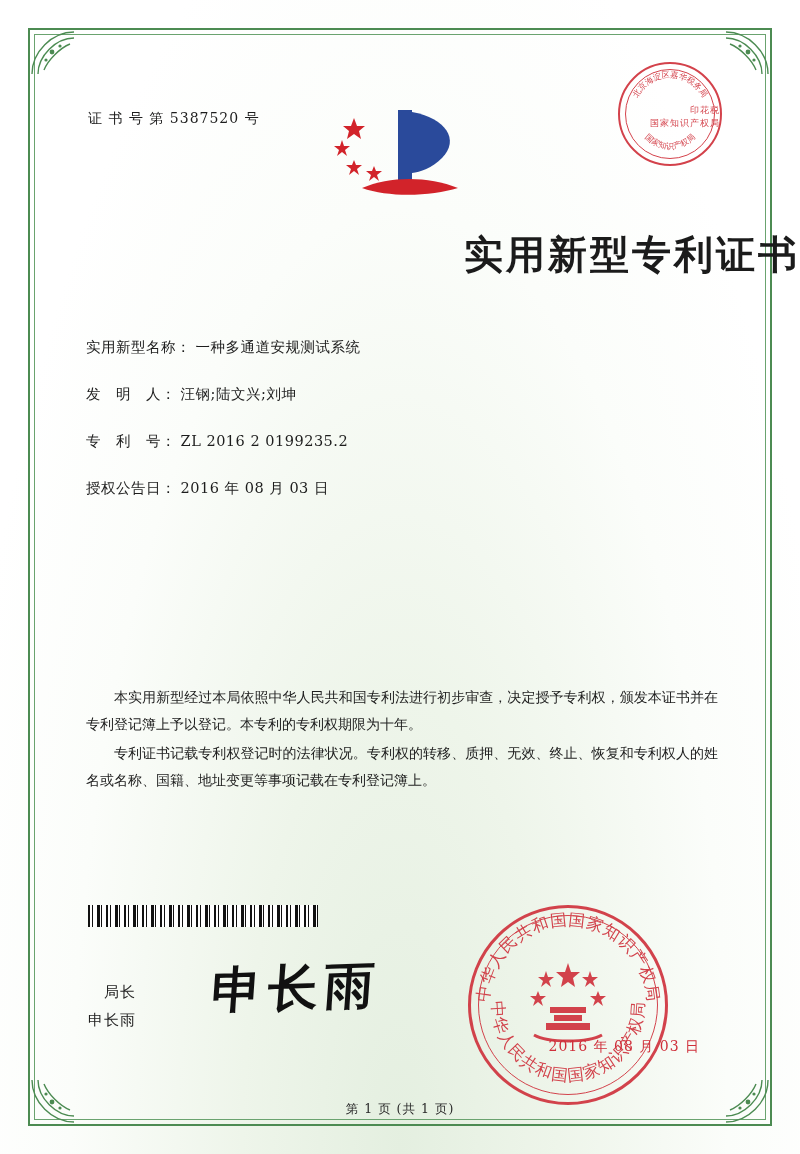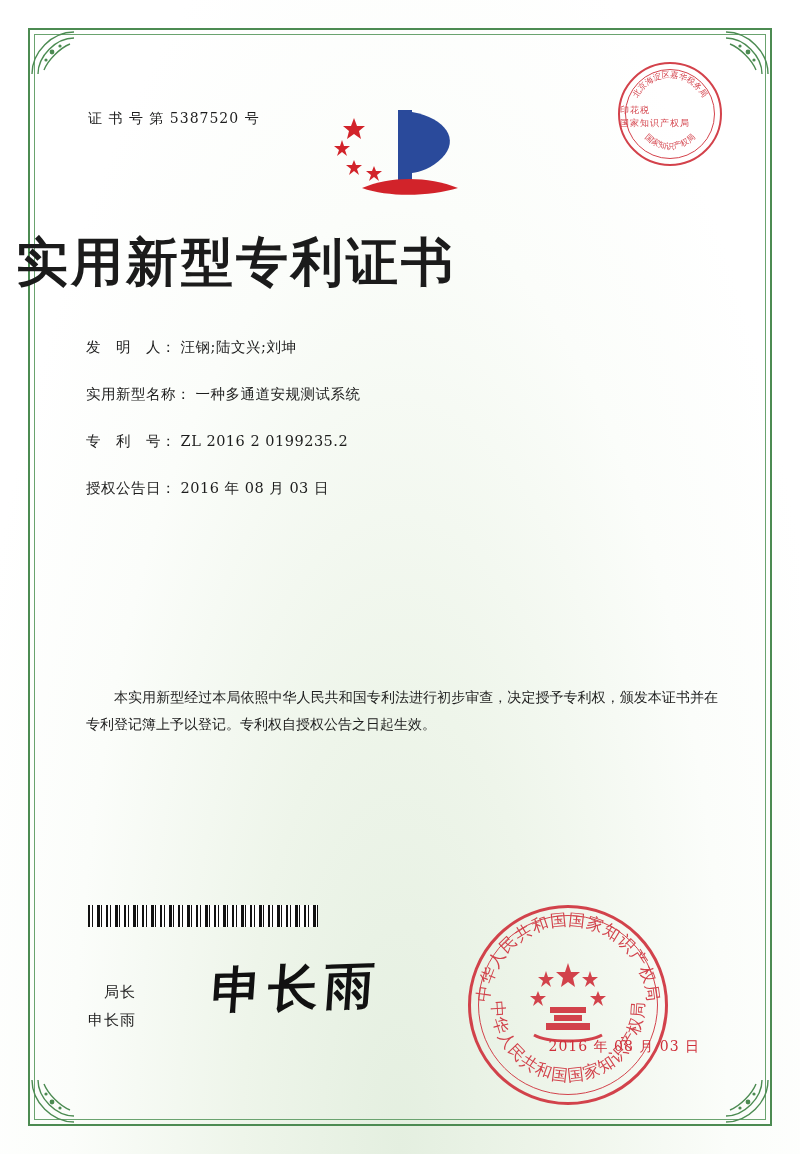--- a/index.html
+++ b/index.html
@@ -49,40 +49,40 @@
   .seal-top .ring{
     position:absolute;left:5px;top:5px;right:5px;bottom:5px;
     border:1px solid #d0323c;border-radius:50%;
   }
   .seal-top .arc{
     position:absolute;left:0;top:0;width:100%;height:100%;
   }
   .seal-top .arc svg{width:100%;height:100%;}
   .seal-top .mid{
     position:absolute;left:0;right:0;top:40px;
-    text-align:left;font-size:9px;line-height:13px;
+    text-align:right;font-size:9px;line-height:13px;
     font-family:"DejaVu Serif","Liberation Serif",serif;
     letter-spacing:1px;
   }
 
   
   .logo{
     position:absolute;left:0;right:0;top:96px;height:110px;
   }
   .logo-wrap{
     position:relative;width:160px;height:110px;margin:0 auto;
   }
   .logo-wrap svg{width:100%;height:100%;display:block;}
 
   .title{
-    position:absolute;left:16px;right:0;top:228px;
-    text-align:left;
+    position:absolute;left:0;right:0;top:228px;
+    text-align:right;
     font-family:"DejaVu Serif","Liberation Serif",serif;
     font-weight:bold;
-    font-size:52px;
+    font-size:39px;
     letter-spacing:3px;
     color:#1b1b1b;
   }
 
   .cert-no{
     position:absolute;left:88px;top:110px;
     font-size:14px;letter-spacing:1px;color:#1d1d1d;
     font-family:"DejaVu Serif","Liberation Serif",serif;
   }
 
@@ -257,39 +257,40 @@
 
         <path d="M42 92 C70 80 108 80 138 92 C112 100 70 102 42 92 Z" fill="#d2232a"></path>
       </svg>
     </div>
   </div>
 
   <div class="title">实用新型专利证书</div>
 
   <div class="fields">
     <div class="field">
+      <span class="lbl">实用新型名称：</span>
+      <span class="val">一种多通道安规测试系统</span>
+    </div>
+    <div class="field">
       <span class="lbl">发　明　人：</span>
       <span class="val">汪钢;陆文兴;刘坤</span>
-    </div>
-    <div class="field">
-      <span class="lbl">实用新型名称：</span>
-      <span class="val">一种多通道安规测试系统</span>
     </div>
     <div class="field">
       <span class="lbl">专　利　号：</span>
       <span class="val">ZL 2016 2 0199235.2</span>
     </div>
     <div class="field">
       <span class="lbl">授权公告日：</span>
       <span class="val">2016 年 08 月 03 日</span>
     </div>
   </div>
 
   <div class="body-text">
-    <p>本实用新型经过本局依照中华人民共和国专利法进行初步审查，决定授予专利权，颁发本证书并在专利登记簿上予以登记。专利权自授权公告之日起生效。</p>
+    <p>本实用新型经过本局依照中华人民共和国专利法进行初步审查，决定授予专利权，颁发本证书并在专利登记簿上予以登记。本专利的专利权期限为十年。</p>
+    <p>专利证书记载专利权登记时的法律状况。专利权的转移、质押、无效、终止、恢复和专利权人的姓名或名称、国籍、地址变更等事项记载在专利登记簿上。</p>
   </div>
 
   <div class="barcode"></div>
 
   <div class="signature-block">
     <div>局长</div>
     <div>申长雨</div>
   </div>
   <div class="hand-sign">申长雨</div>
 
@@ -320,14 +321,15 @@
         </g>
         <rect x="30" y="50" width="36" height="6" fill="#cf2f3a" stroke="none"></rect>
         <rect x="34" y="58" width="28" height="6" fill="#cf2f3a" stroke="none"></rect>
         <rect x="26" y="66" width="44" height="7" fill="#cf2f3a" stroke="none"></rect>
         <path d="M14 78 C28 86 68 86 82 78" stroke="#cf2f3a" stroke-width="3"></path>
       </svg>
     </div>
   </div>
   <div class="seal-date">2016 年 08 月 03 日</div>
 
+  <div class="footer">第 1 页 (共 1 页)</div>
 
 </div>
 
 </body></html>

